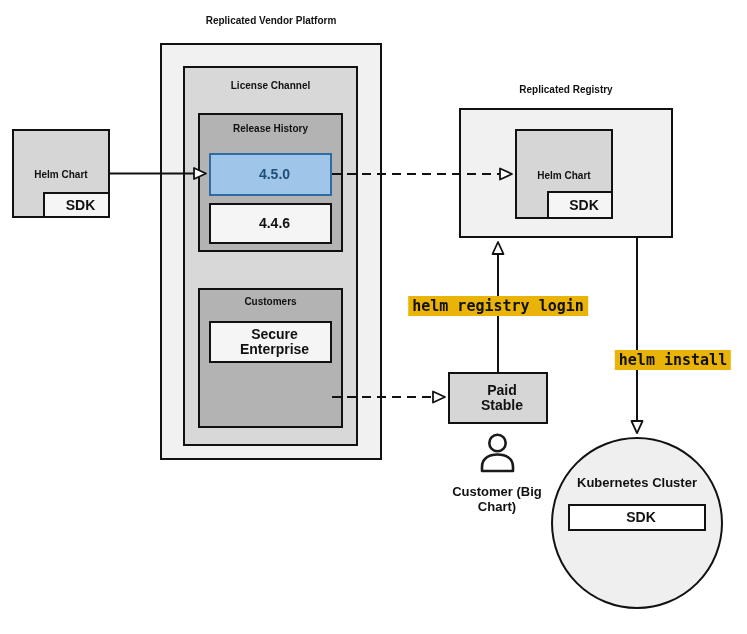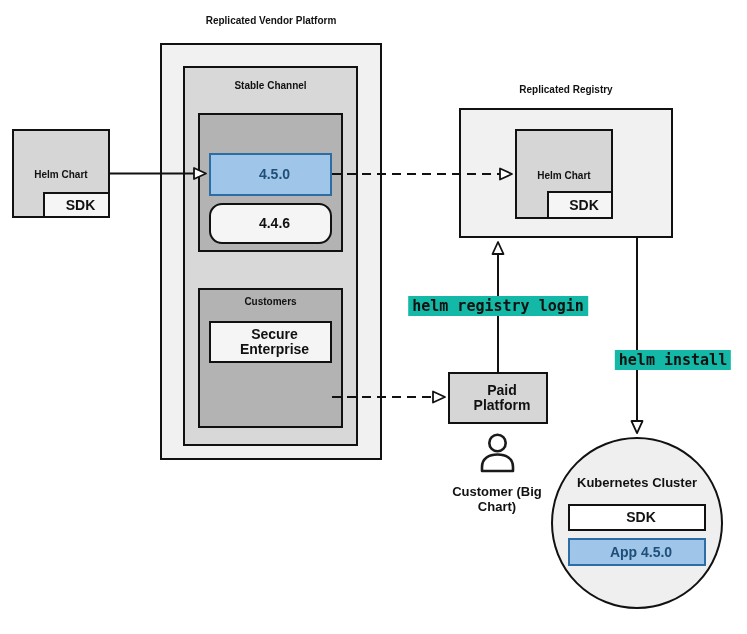--- a/index.html
+++ b/index.html
@@ -33,75 +33,75 @@
     font-size:10px;line-height:15px;
   }
   .sm{font-size:13px;line-height:15px;}
   .flex{display:flex;align-items:center;justify-content:center;
     font-weight:bold;color:#111;font-size:14px;text-align:center;line-height:15px;}
   .blue-text{color:var(--highlight-text);}
   .cmd{
     position:absolute;transform:translateX(-50%);
     font-family:"DejaVu Sans Mono","Liberation Mono",monospace;
     font-weight:bold;font-size:15px;color:#111;
-    background:#14b8a6;padding:1px 4px;white-space:nowrap;z-index:7;
+    background:#eab308;padding:1px 4px;white-space:nowrap;z-index:7;
   }
   .circle{
     position:absolute;box-sizing:border-box;border:2px solid var(--line);
     border-radius:50%;background:var(--circle-fill);
   }
   svg.overlay{position:absolute;left:0;top:0;z-index:6;pointer-events:none;}
   .arrow-line{stroke:var(--line);stroke-width:2;fill:none;}
   .dashed{stroke-dasharray:9 6;}
   .arrow-head{fill:#ffffff;stroke:var(--line);stroke-width:1.8;stroke-linejoin:round;}
   .person{stroke:#1a1a1a;stroke-width:2.6;fill:none;}
 </style>
 </head>
 <body>
 
 <div class="canvas">
 
   <div class="label" style="left:160px;top:13px;width:222px;">Replicated Vendor Platform</div>
   <div class="box fill-outer" style="left:160px;top:43px;width:222px;height:417px;"></div>
 
   <div class="box fill-mid" style="left:183px;top:66px;width:175px;height:380px;"></div>
-  <div class="label" style="left:183px;top:78px;width:175px;">Stable Channel</div>
+  <div class="label" style="left:183px;top:78px;width:175px;">License Channel</div>
 
   <div class="box fill-deep" style="left:198px;top:113px;width:145px;height:139px;"></div>
+  <div class="label" style="left:198px;top:121px;width:145px;">Release History</div>
 
   <div class="box fill-blue flex blue-text" style="left:209px;top:153px;width:123px;height:43px;">4.5.0</div>
-  <div class="box fill-white flex" style="left:209px;top:203px;width:123px;height:41px;border-radius:13px;">4.4.6</div>
+  <div class="box fill-white flex" style="left:209px;top:203px;width:123px;height:41px;">4.4.6</div>
 
   <div class="box fill-deep" style="left:198px;top:288px;width:145px;height:140px;"></div>
   <div class="label" style="left:198px;top:294px;width:145px;">Customers</div>
 
   <div class="box fill-white flex" style="left:209px;top:321px;width:123px;height:42px;">
     <span style="width:90px;">Secure Enterprise</span>
   </div>
 
   <div class="box fill-box" style="left:12px;top:129px;width:98px;height:89px;"></div>
   <div class="label" style="left:12px;top:167px;width:98px;">Helm Chart</div>
   <div class="box fill-white flex sm" style="left:43px;top:192px;width:67px;height:26px;">SDK</div>
 
   <div class="label" style="left:459px;top:82px;width:214px;">Replicated Registry</div>
   <div class="box fill-outer" style="left:459px;top:108px;width:214px;height:130px;"></div>
   <div class="box fill-box" style="left:515px;top:129px;width:98px;height:90px;"></div>
   <div class="label" style="left:515px;top:168px;width:98px;">Helm Chart</div>
   <div class="box fill-white flex sm" style="left:547px;top:191px;width:66px;height:28px;">SDK</div>
 
   <div class="box fill-box flex sm" style="left:448px;top:372px;width:100px;height:52px;">
-    <span style="width:60px;">Paid Platform</span>
+    <span style="width:60px;">Paid Stable</span>
   </div>
 
   <div class="label sm" style="left:447px;top:484px;width:100px;">Customer (Big Chart)</div>
 
   <div class="circle" style="left:551px;top:437px;width:172px;height:172px;"></div>
   <div class="label sm" style="left:557px;top:475px;width:160px;">Kubernetes Cluster</div>
   <div class="box fill-pure flex sm" style="left:568px;top:504px;width:138px;height:27px;">SDK</div>
-  <div class="box fill-blue flex sm blue-text" style="left:568px;top:538px;width:138px;height:28px;">App 4.5.0</div>
 
   <svg class="overlay" width="747" height="634" viewBox="0 0 747 634">
 
     <path class="arrow-line" d="M110,173.5 H194"></path>
     <polygon class="arrow-head" points="206,173.5 194,168 194,179"></polygon>
 
     <path class="arrow-line dashed" d="M332,174 H500"></path>
     <polygon class="arrow-head" points="512,174 500,168.5 500,179.5"></polygon>
 
     <path class="arrow-line dashed" d="M332,397 H433"></path>

